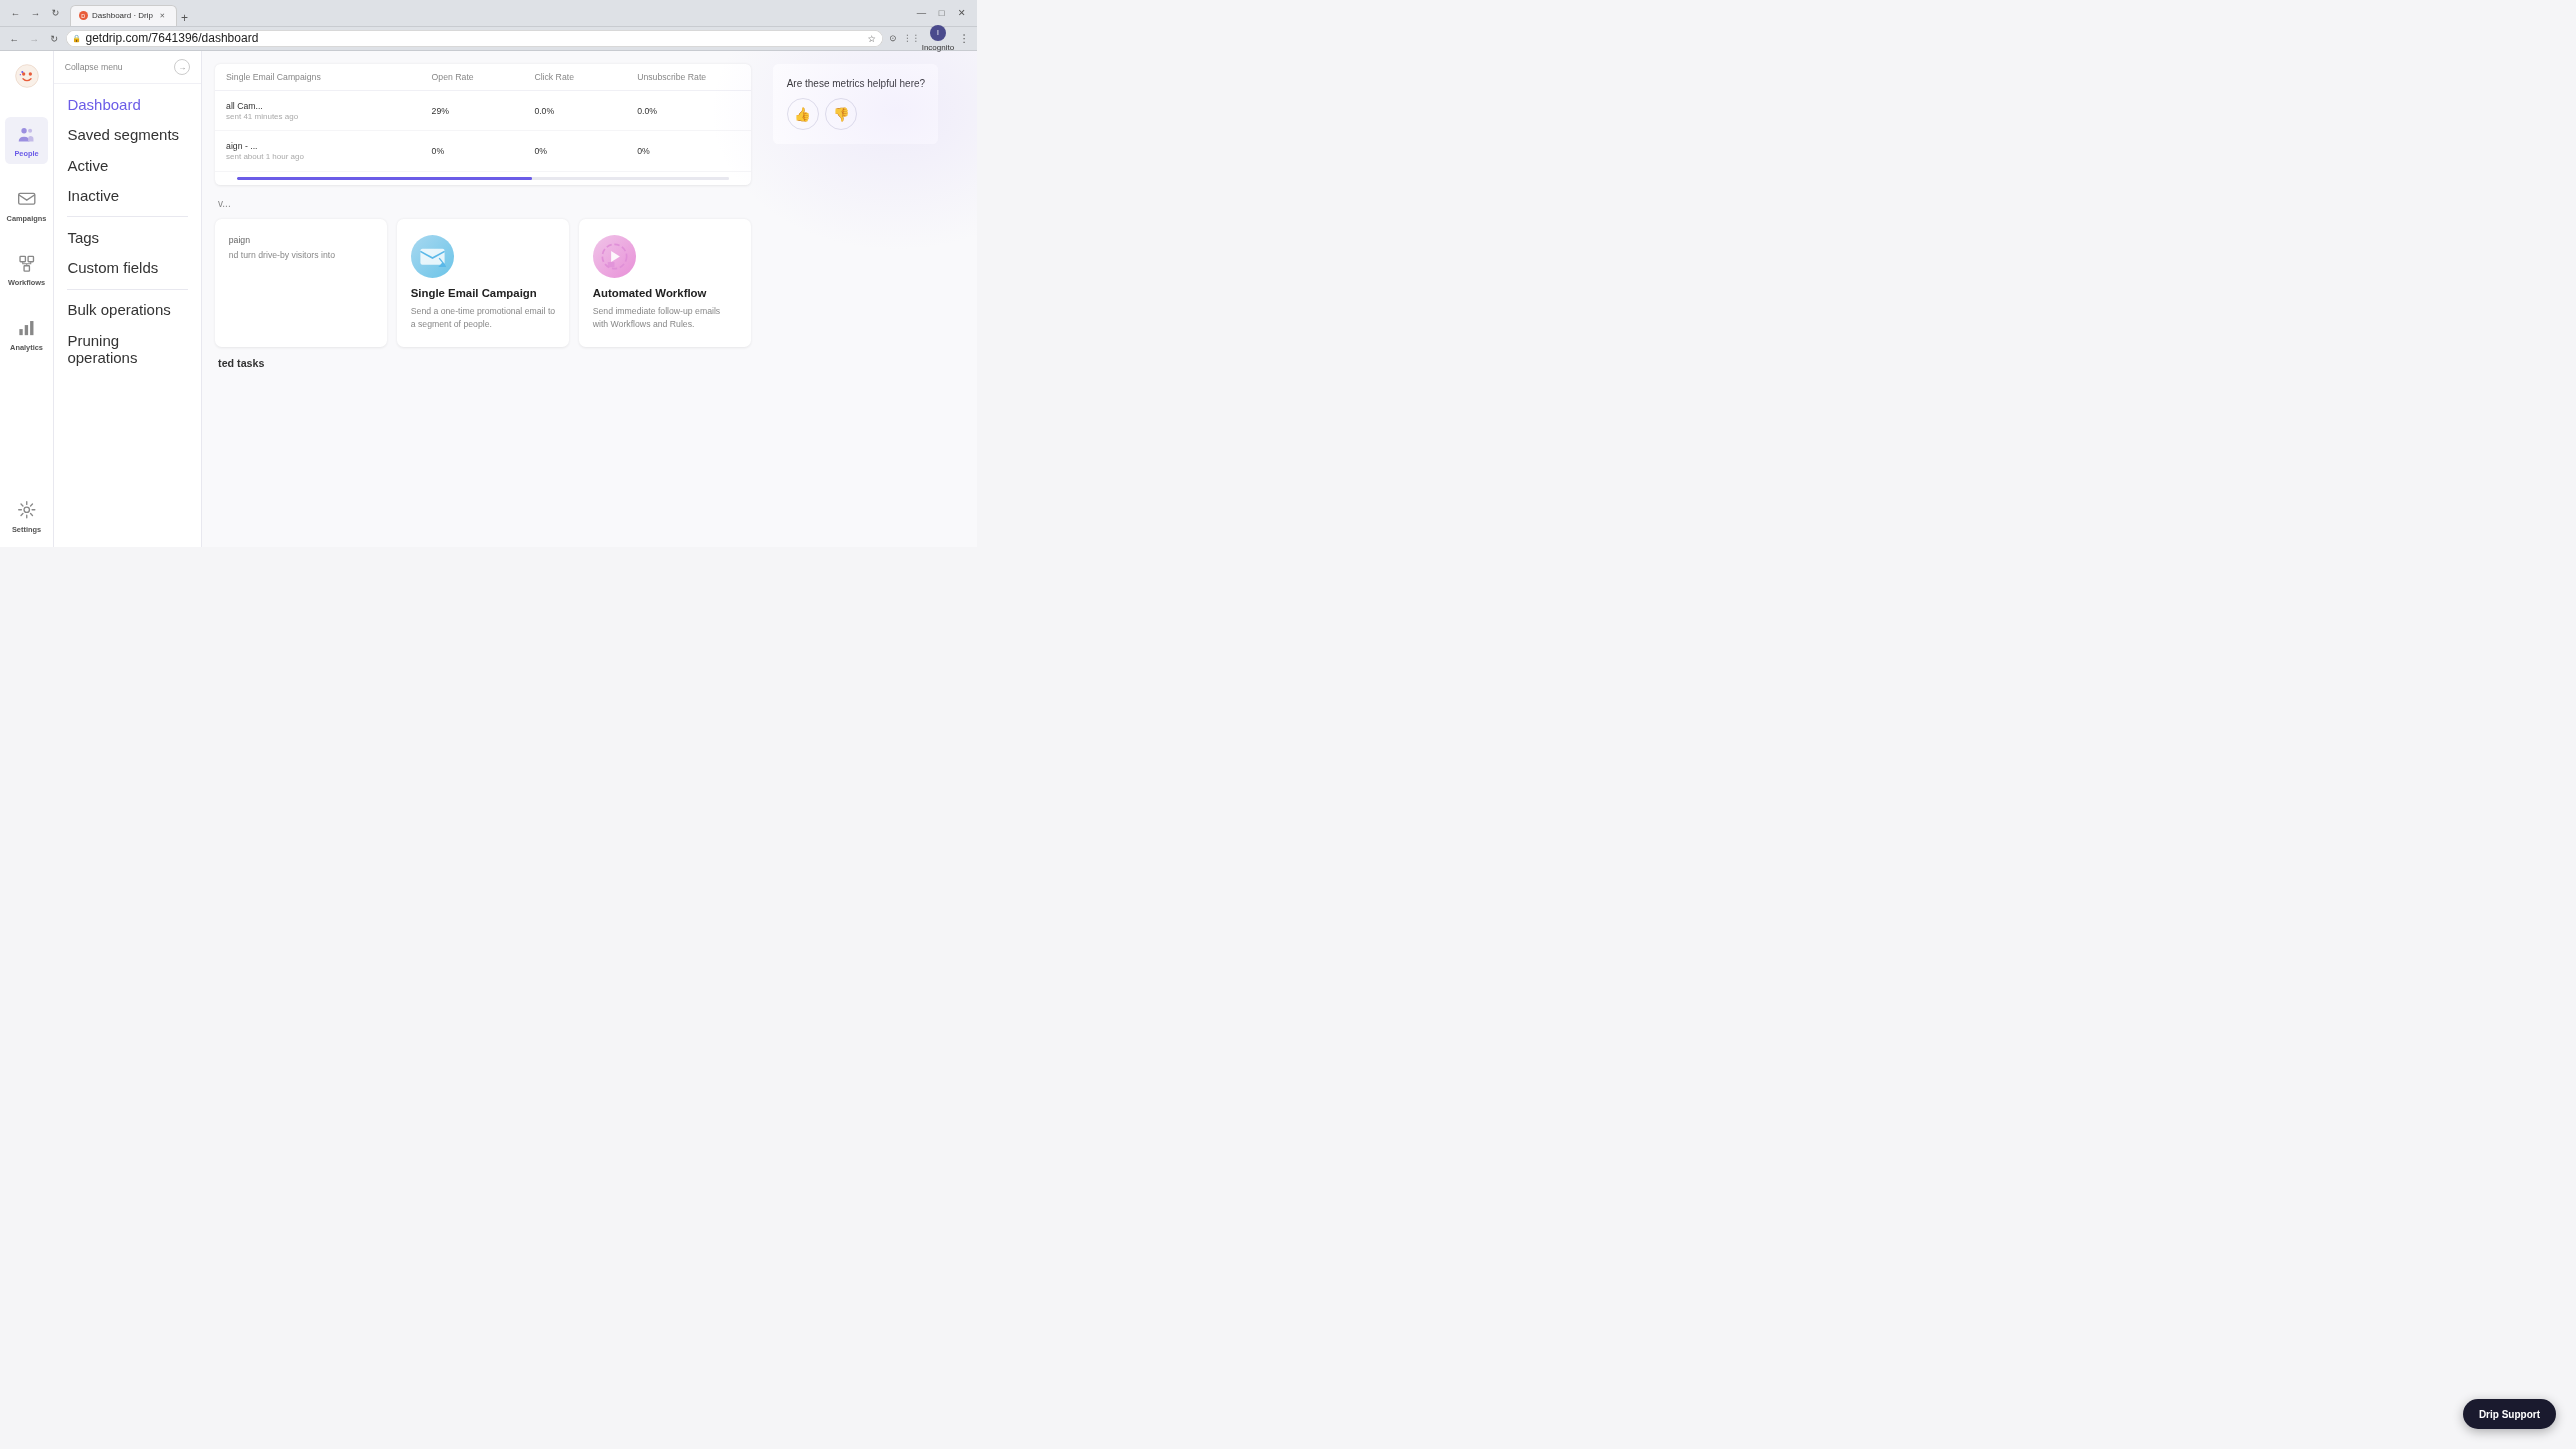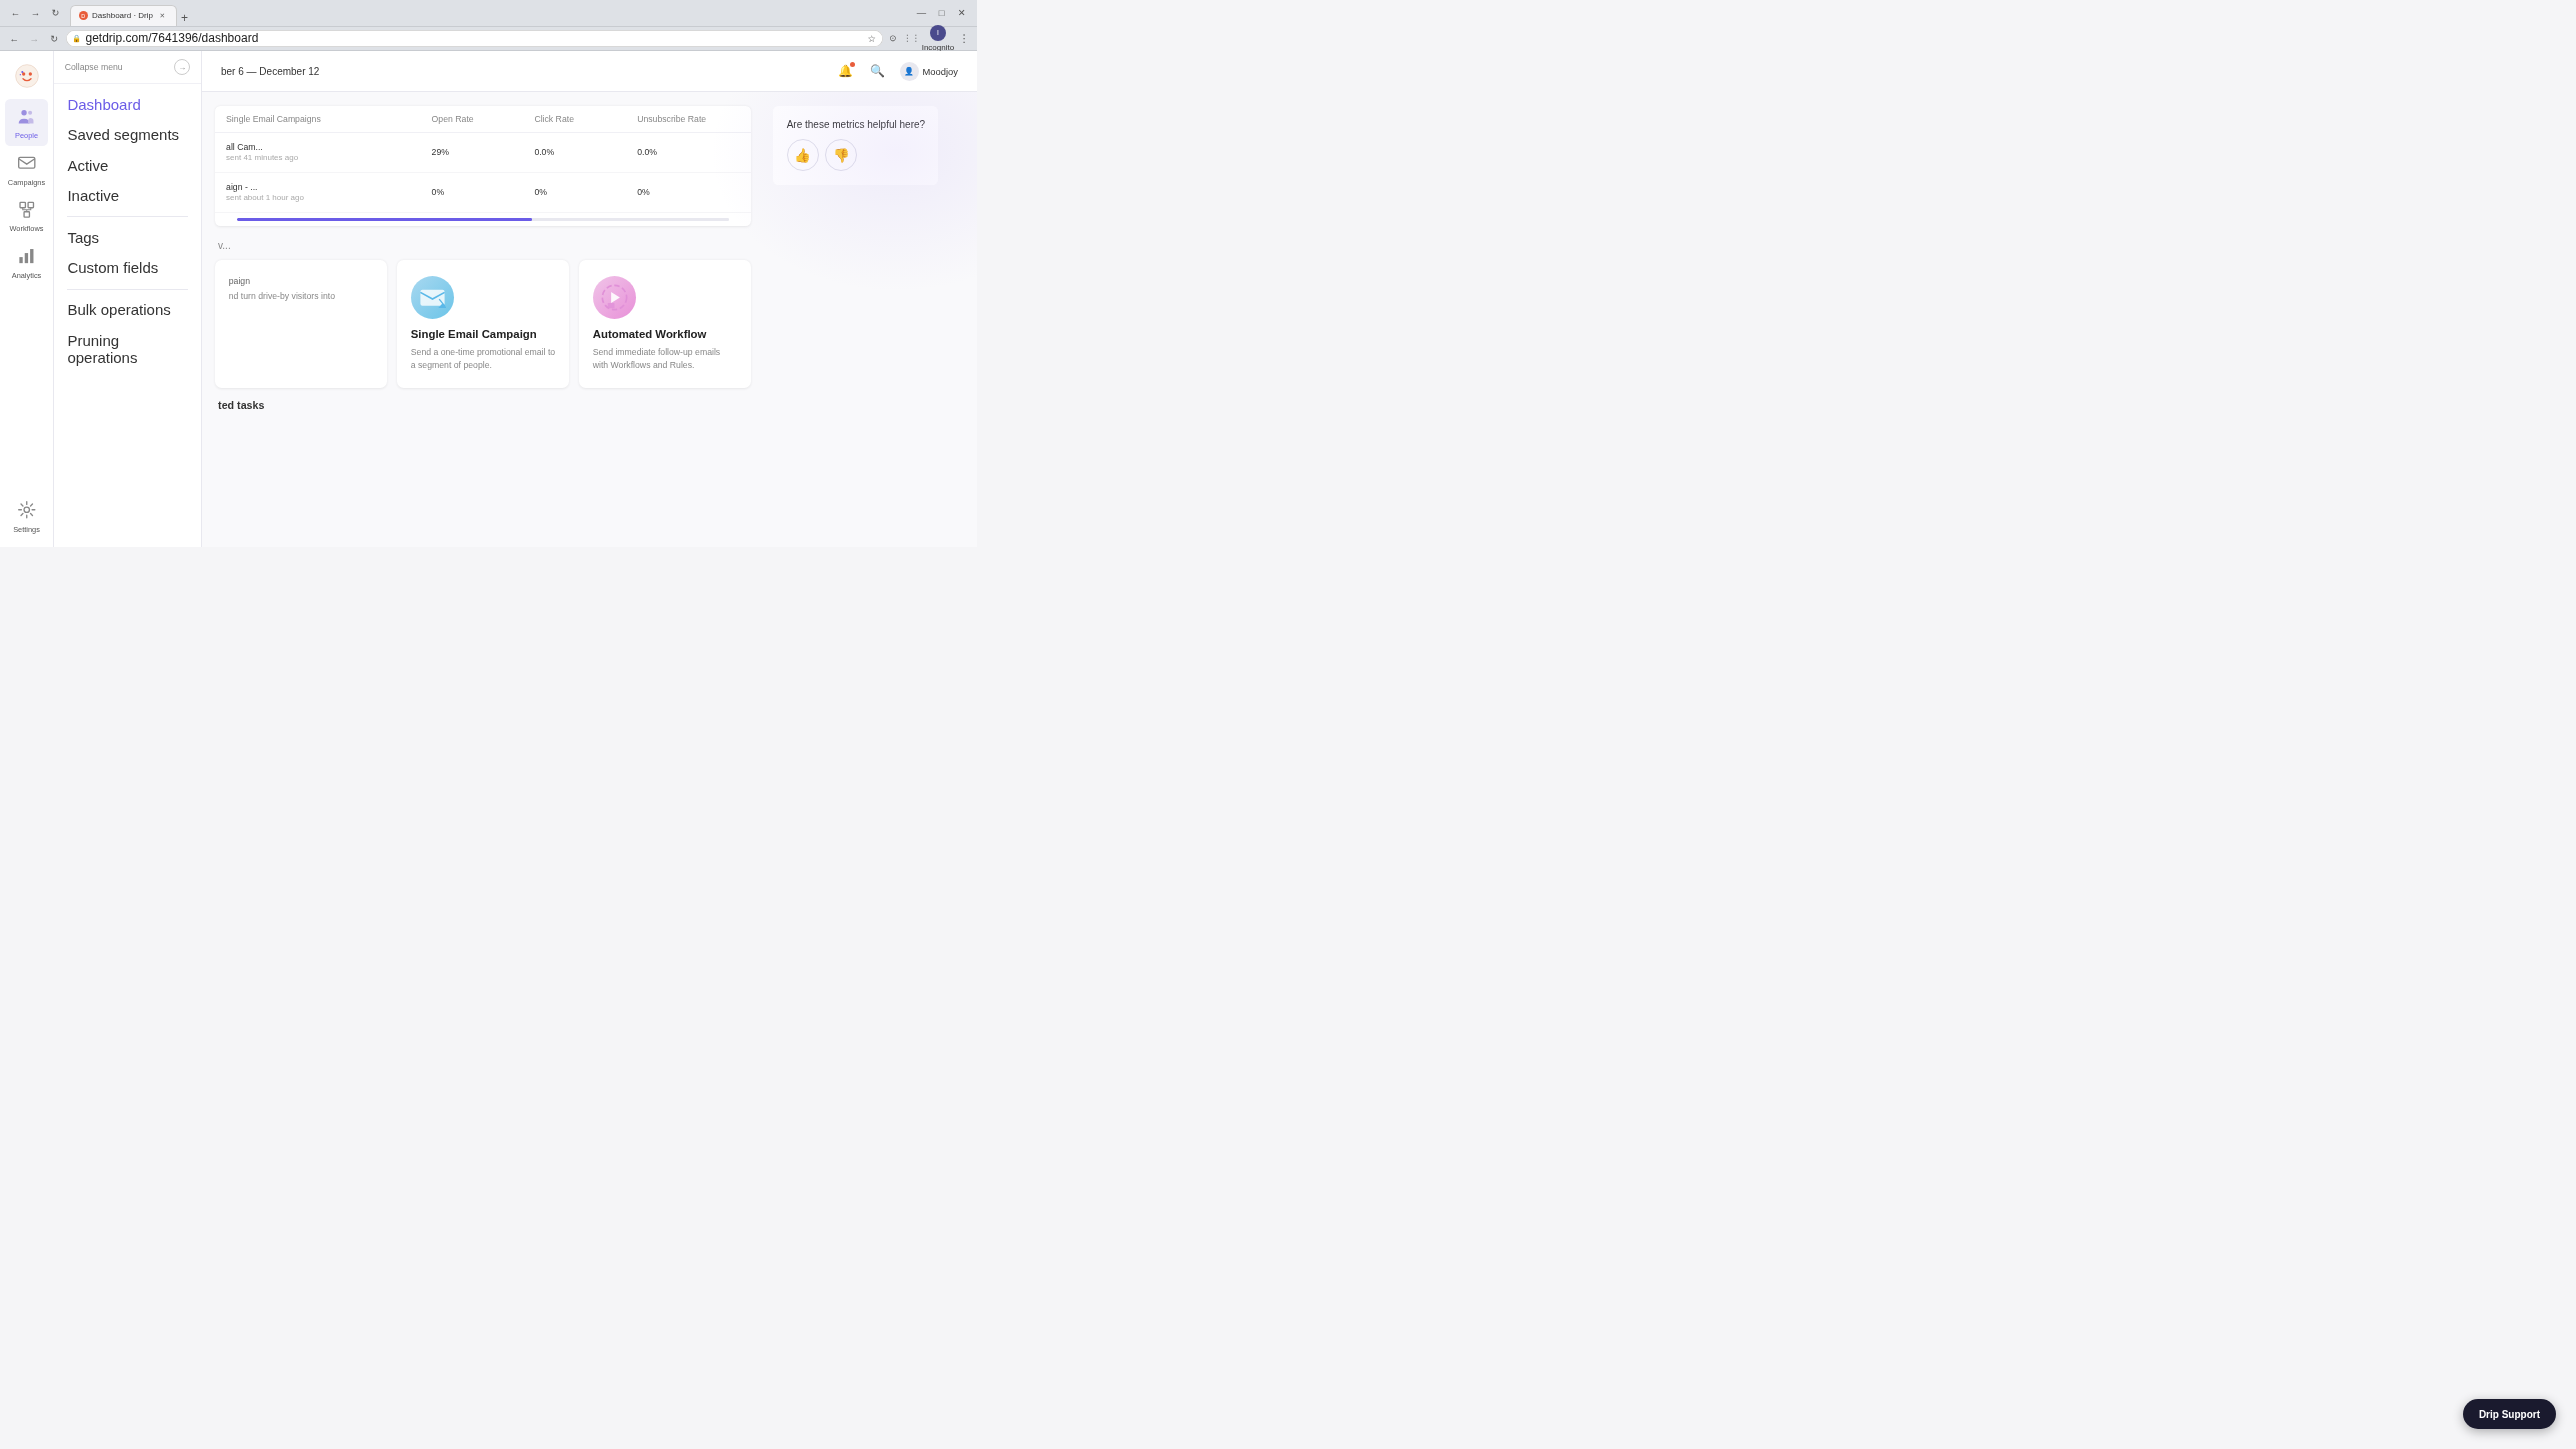--- a/index.html
+++ b/index.html
@@ -160,22 +160,23 @@
 
     
     .icon-nav {
       width: 54px;
       background: white;
       border-right: 0.7px solid #e8e8ef;
       display: flex;
       flex-direction: column;
       align-items: center;
       padding: 8px 0;
-      gap: 0;
+      gap: 18px;
       z-index: 10;
+      font-weight: bold;
     }
     .icon-nav-item {
       width: 43px;
       display: flex;
       flex-direction: column;
       align-items: center;
       padding: 5.4px 2.7px;
       border-radius: 5.4px;
       cursor: pointer;
       gap: 2.7px;
@@ -618,36 +619,20 @@
         <span>Bulk operations</span>
       </div>
       <div class="sidebar-item">
         <span>Pruning operations</span>
       </div>
     </div>
   </div>
 
   <div class="main-content">
 
-    <div class="top-bar">
-      <div class="date-range">
-        <span>ber 6 — December 12</span>
-      </div>
-      <div class="top-actions">
-        <div class="top-action-icon notification-icon">
-          🔔
-          <div class="notification-dot"></div>
-        </div>
-        <div class="top-action-icon">🔍</div>
-        <div class="user-display">
-          <div class="user-avatar">👤</div>
-          <span>Moodjoy</span>
-        </div>
-      </div>
-    </div>
 
     <div class="content-area">
       <div class="bg-decoration"></div>
 
       <div class="content-with-overlay">
         <div class="left-content">
 
           <div class="table-card">
             <div class="table-header">
               <div>Single Email Campaigns</div>

